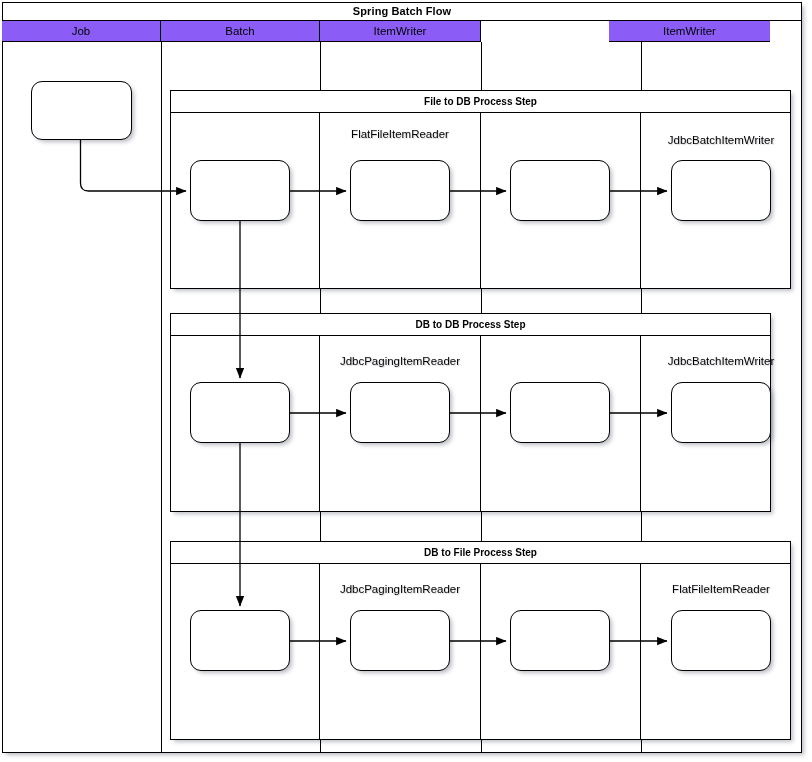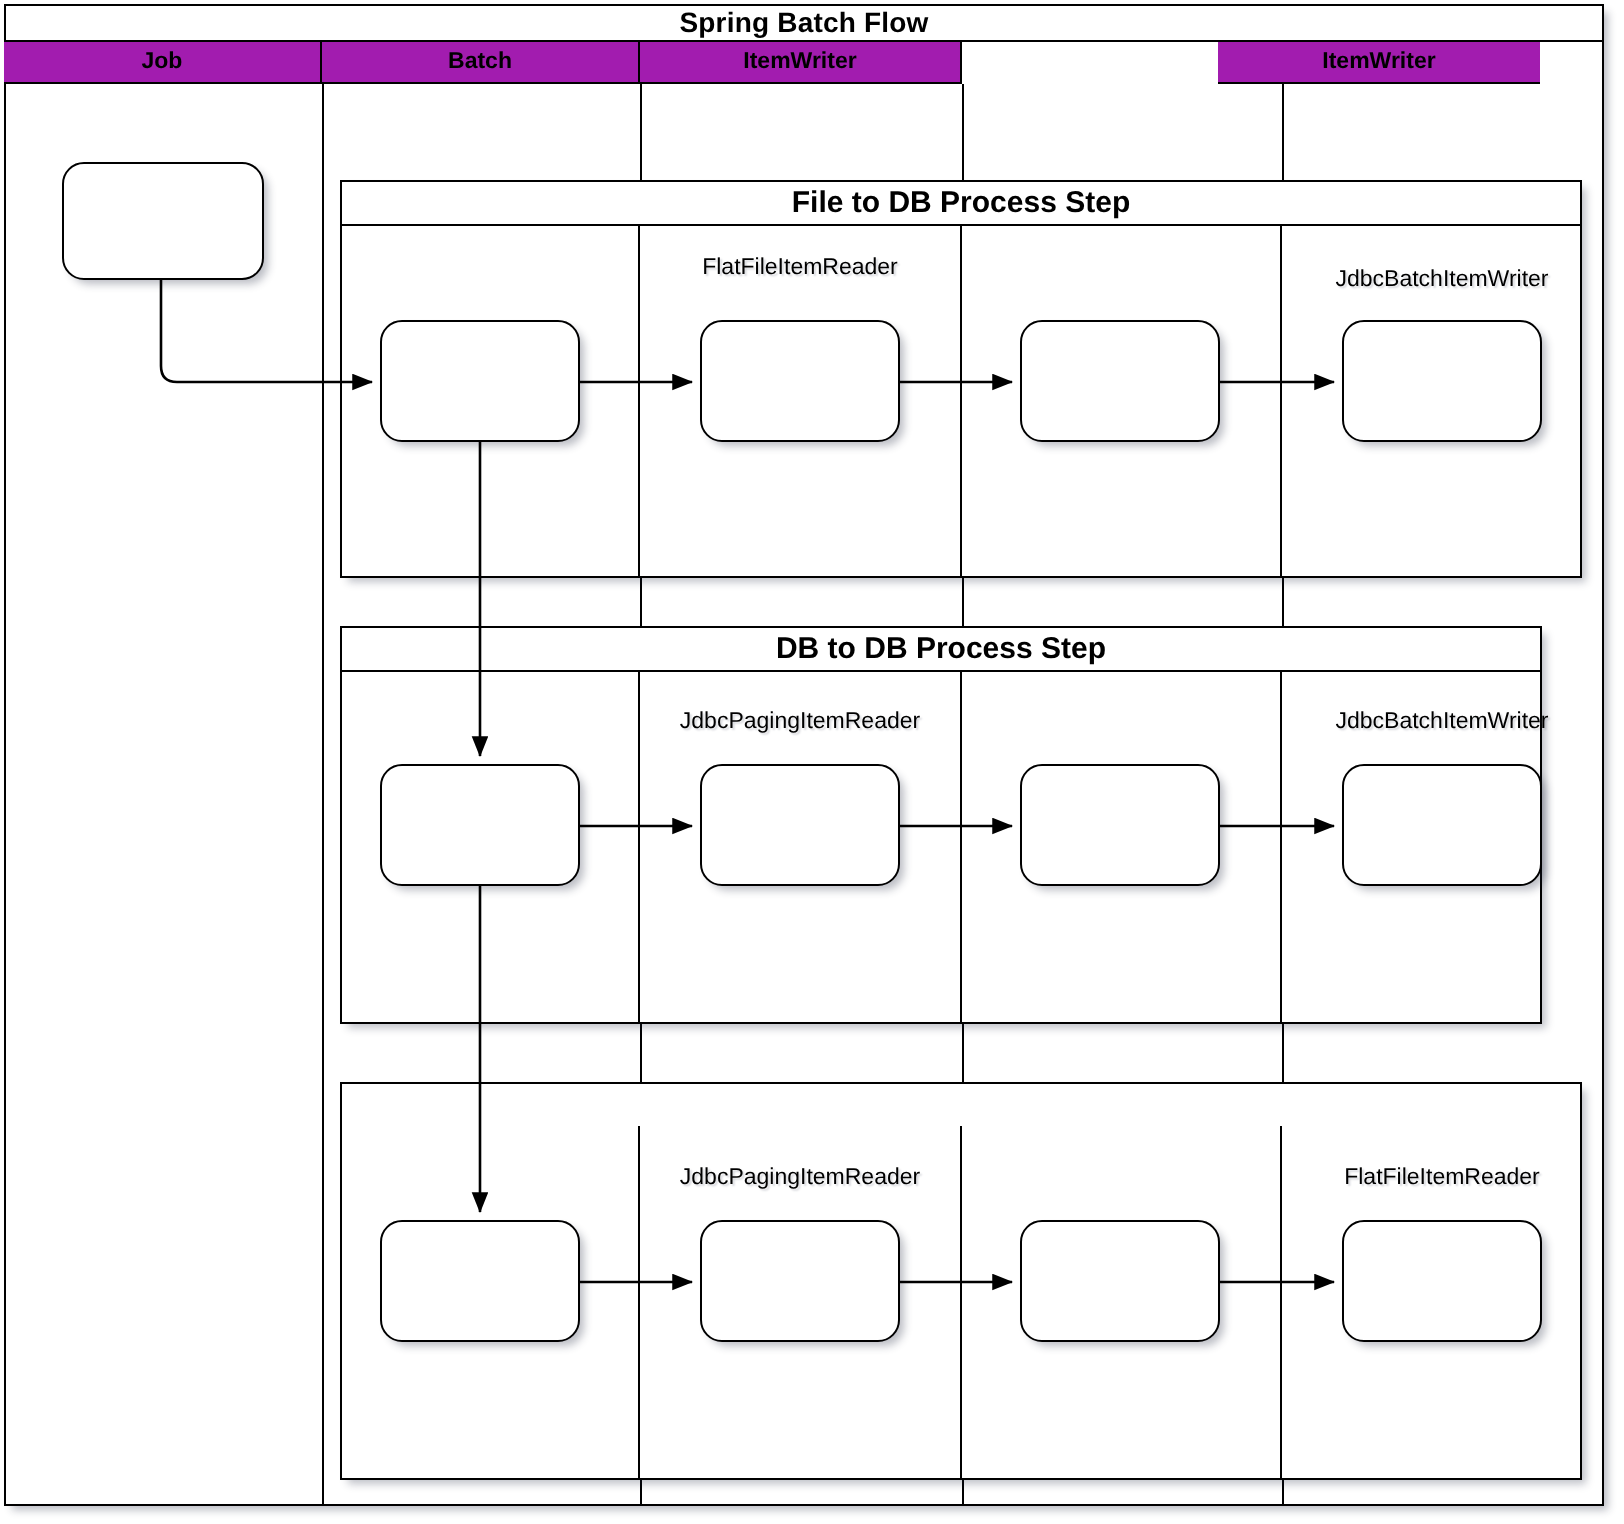--- a/index.html
+++ b/index.html
@@ -12,45 +12,45 @@
   .pool{
     left:2px;top:2px;width:800px;height:751px;
     border:1.6px solid #000;background:#fff;
     box-shadow:3px 3px 4px -1px rgba(30,35,60,0.30);
   }
 
   .pool-title{
     left:2px;top:2px;width:800px;height:19px;
     border-bottom:1.6px solid #000;
     display:flex;align-items:center;justify-content:center;
-    font-size:14px;font-weight:bold;color:#000;letter-spacing:.1px;
+    font-size:11px;font-weight:bold;color:#000;letter-spacing:.1px;
   }
 
   
   .lane-head{
     top:21px;height:21px;
     border-right:1.6px solid #000;border-bottom:1.6px solid #000;
     display:flex;align-items:center;justify-content:center;
-    font-size:11.5px;font-weight:bold;color:#000;background:#a21caf;
+    font-size:11.5px;font-weight:normal;color:#000;background:#8b5cf6;
   }
   .lane-head.last{border-right:none;}
 
   
   .lane-sep{top:42px;width:0;border-left:1.6px solid #000;}
 
   
   .group{
     border:1.6px solid #000;background:#fff;
     box-shadow:3px 3px 4px -1px rgba(30,35,60,0.28);
   }
   .group-title{
     position:absolute;left:-0px;top:0;right:0;height:21px;
     border-bottom:1.6px solid #000;
     display:flex;align-items:center;justify-content:center;
-    font-size:15px;font-weight:bold;color:#000;background:#fff;
+    font-size:10px;font-weight:bold;color:#000;background:#fff;
   }
   .group-sep{position:absolute;width:0;border-left:1.6px solid #000;}
 
   
   .task{
     border:1.3px solid #000;border-radius:11px;background:#fff;
     box-shadow:3px 3px 4px -1px rgba(30,35,60,0.30);
   }
 
   .caption{
@@ -101,20 +101,21 @@
   </div>
 
   <div class="abs task" style="left:190px;top:382px;width:100px;height:61px;"></div>
   <div class="caption" style="left:400px;top:355px;transform:translateX(-50%);">JdbcPagingItemReader</div>
   <div class="abs task" style="left:350px;top:382px;width:100px;height:61px;"></div>
   <div class="abs task" style="left:510px;top:382px;width:100px;height:61px;"></div>
   <div class="caption" style="left:721px;top:355px;transform:translateX(-50%);">JdbcBatchItemWriter</div>
   <div class="abs task" style="left:671px;top:382px;width:100px;height:61px;"></div>
 
   <div class="abs group" style="left:170px;top:541px;width:621px;height:199px;">
+    <div class="group-title">DB to File Process Step</div>
     <div class="group-sep" style="left:148px;top:21px;height:176px;"></div>
     <div class="group-sep" style="left:309px;top:21px;height:176px;"></div>
     <div class="group-sep" style="left:469px;top:21px;height:176px;"></div>
   </div>
 
   <div class="abs task" style="left:190px;top:610px;width:100px;height:61px;"></div>
   <div class="caption" style="left:400px;top:583px;transform:translateX(-50%);">JdbcPagingItemReader</div>
   <div class="abs task" style="left:350px;top:610px;width:100px;height:61px;"></div>
   <div class="abs task" style="left:510px;top:610px;width:100px;height:61px;"></div>
   <div class="caption" style="left:721px;top:583px;transform:translateX(-50%);">FlatFileItemReader</div>

